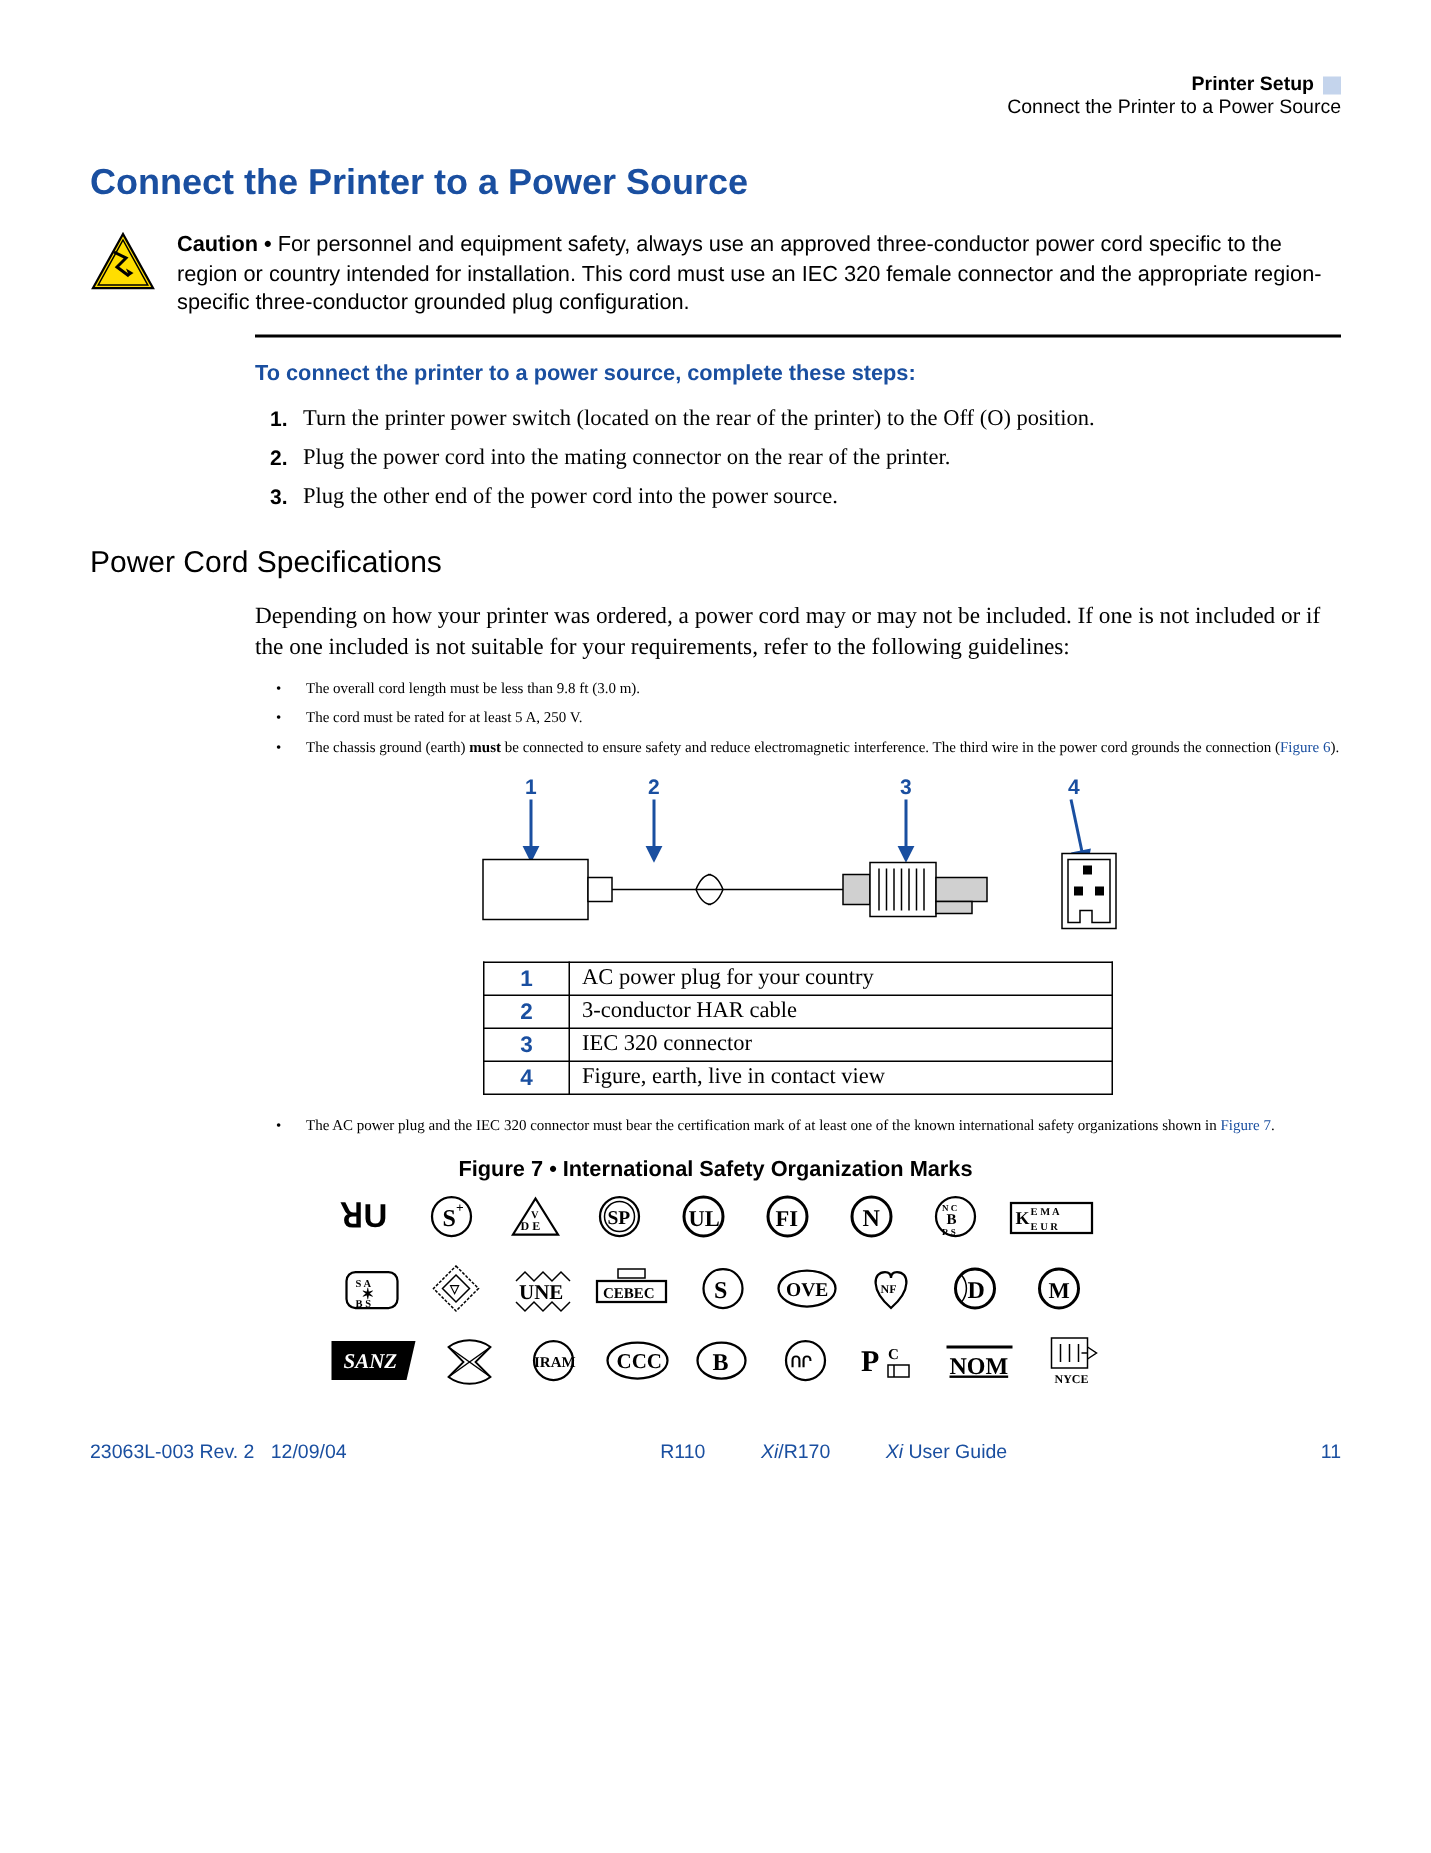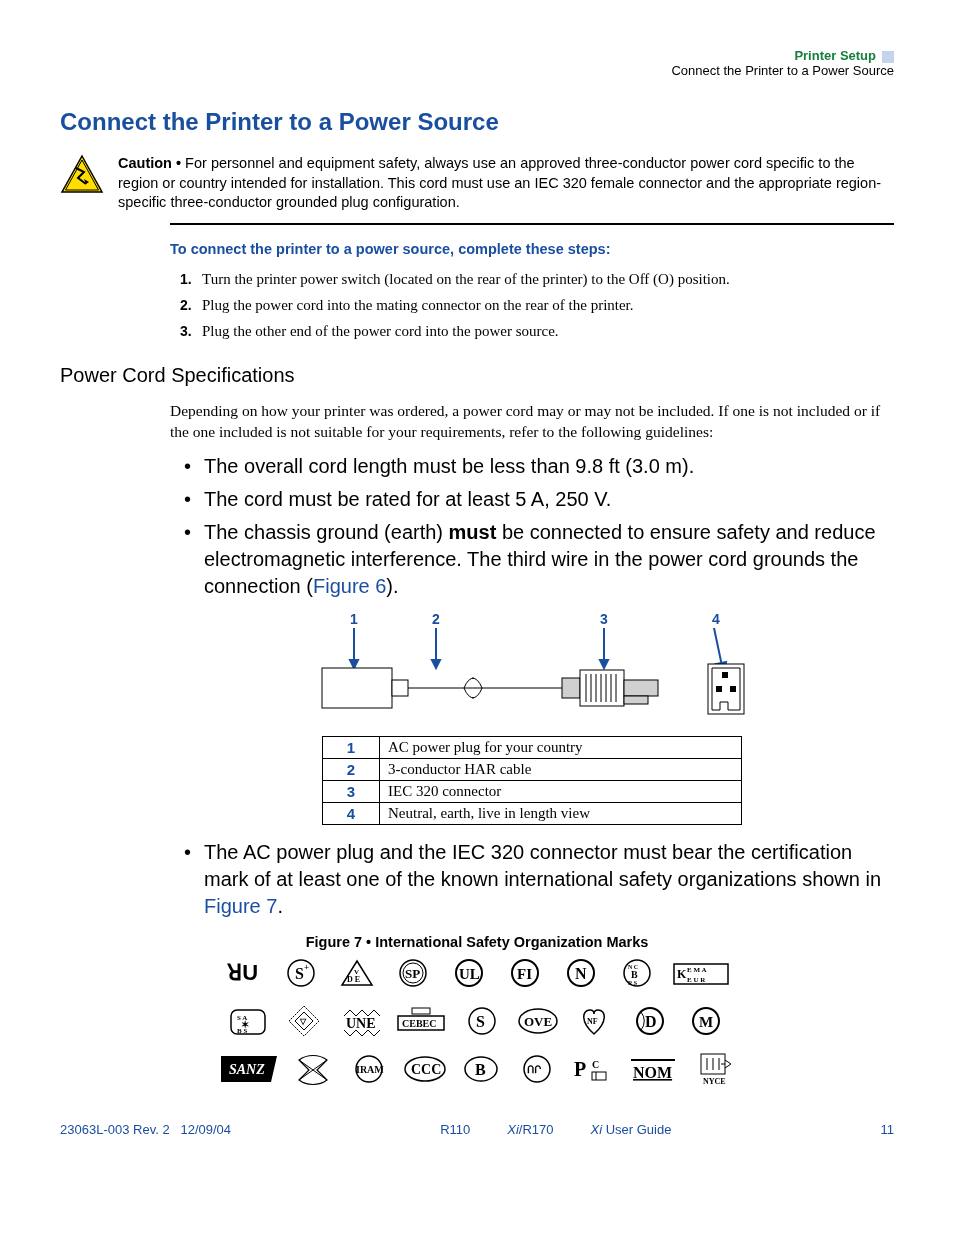--- a/index.html
+++ b/index.html
@@ -10,21 +10,21 @@
     padding: 48px 60px 30px 60px;
     width: 954px;
     box-sizing: border-box;
   }
   .header {
     text-align: right;
     font-size: 13px;
     margin-bottom: 30px;
   }
   .header .top-line {
-    color: #15803d;
+    color: #000000;
     font-weight: bold;
     text-align: center;
   }
   .header .sub-line { color: #000; }
   .header-box {
     display: inline-block;
     width: 12px; height: 12px;
     background: #c4d4ec;
     vertical-align: middle;
     margin-left: 6px;
@@ -77,22 +77,22 @@
     font-weight: normal;
     margin: 24px 0 14px 0;
   }
   .body-para {
     font-family: "Times New Roman", serif;
     font-size: 15.5px;
     line-height: 1.35;
     margin: 0 0 10px 110px;
   }
   ul.bullets {
-    font-family: Liberation Sans, sans-serif;
-    font-size: 20px;
+    font-family: Liberation Serif, serif;
+    font-size: 10px;
     margin: 0 0 10px 124px;
     padding: 0;
     line-height: 1.35;
   }
   ul.bullets li { margin-bottom: 6px; list-style: none; position: relative; padding-left: 20px; }
   ul.bullets li::before { content: "•"; position: absolute; left: 0; }
   .fig-caption {
     text-align: center;
     font-weight: bold;
     font-size: 14.5px;
@@ -257,21 +257,21 @@
     <tr>
           <td class="k">2</td>
           <td>3-conductor HAR cable</td>
         </tr>
     <tr>
           <td class="k">3</td>
           <td>IEC 320 connector</td>
         </tr>
     <tr>
           <td class="k">4</td>
-          <td>Neutral, earth, live in length view</td>
+          <td>Figure, earth, live in contact view</td>
         </tr>
   </tbody>
     </table>
 </div>
 
 <ul class="bullets">
   <li>
     <span>The AC power plug and the IEC 320 connector must bear the certification mark of at least one of the known international safety organizations shown in </span><span class="link">Figure 7</span><span>.</span>
   </li>
 </ul>

